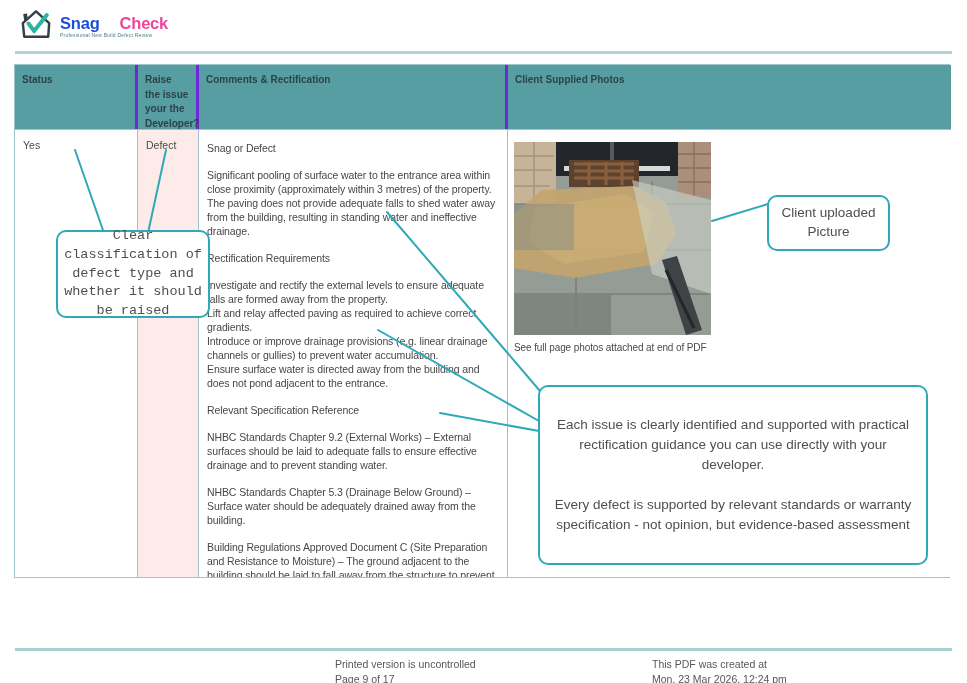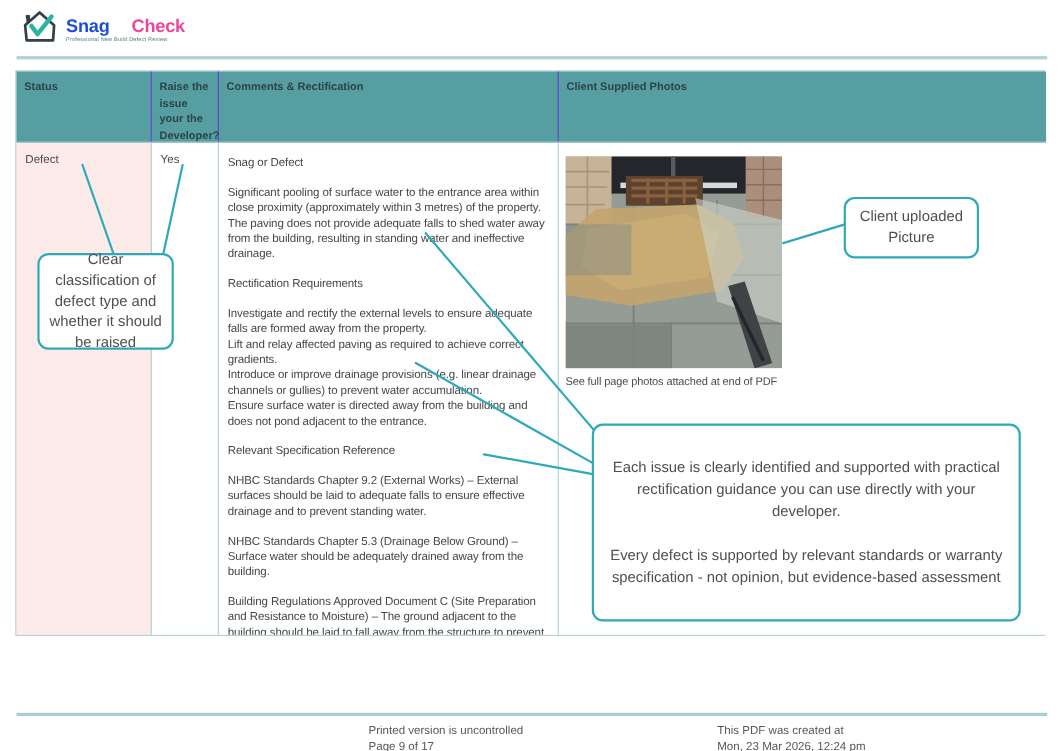--- a/index.html
+++ b/index.html
@@ -17,43 +17,43 @@
 
   
   .divider-top { position:absolute; left:15px; top:51px; width:937px; height:3px; background:#b3d2d5; }
   .divider-footer { position:absolute; left:15px; top:648px; width:937px; height:3px; background:#a7ced1; }
 
   
   .report-table { position:absolute; left:14px; top:64px; width:936px;
     display:grid; grid-template-columns:123px 61px 309px 443px; grid-template-rows:64px 448px;
     border:1px solid #9ec6c9; }
   .th { background:#579ea3; color:#2c4348; font-weight:bold; font-size:10px; line-height:1.45;
-    padding:8px 7px; border-right:1px solid #6d28d9; }
+    padding:8px 7px; border-right:3px solid #6d28d9; }
   .th:nth-child(4) { border-right:none; }
   .td { border-top:1px solid #9ec6c9; border-right:1px solid #9ec6c9; background:#fff; overflow:hidden; position:relative; }
   .td:last-child { border-right:none; }
   .td-status { background:#fcebe9; font-size:10.5px; color:#4a4a4a; padding:9px 8px; }
   .td-raise { font-size:10.5px; color:#4a4a4a; padding:9px 8px; }
   .td-comments { font-size:10.5px; color:#474747; line-height:14px; letter-spacing:-0.1px; padding:11px 4px 8px 8px; }
   .td-comments p { margin:0; }
   .td-comments p.gap { margin-top:13px; }
 
   
   .photo-wrap { position:absolute; left:6px; top:12px; width:197px; }
   .photo-frame { width:197px; height:193px; overflow:hidden; }
   .photo-caption { font-size:10px; color:#4a4a4a; margin-top:7px; letter-spacing:-0.1px; }
 
   
   .overlay { position:absolute; left:0; top:0; width:967px; height:683px; z-index:4; pointer-events:none; }
 
   .callout { position:absolute; z-index:5; background:#fff; border:2px solid #2fa9b8; border-radius:10px;
     color:#4f4f4f; text-align:center; display:flex; flex-direction:column; align-items:center; justify-content:center;
     font-size:13.5px; line-height:1.4; }
-  .callout-classification { left:34px; top:230px; width:124px; height:88px; padding:4px 6px; }
-  .callout-photo { left:767px; top:179px; width:123px; height:56px; padding:4px 6px; }
+  .callout-classification { left:56px; top:230px; width:154px; height:88px; padding:4px 6px;font-family:Liberation Mono, monospace; }
+  .callout-photo { left:767px; top:195px; width:123px; height:56px; padding:4px 6px; }
   .callout-guidance { left:538px; top:385px; width:390px; height:180px; padding:8px 14px; line-height:1.5; }
   .callout-guidance .para2 { margin-top:19px; }
 
   
   .footer-left  { position:absolute; left:335px; top:657px; font-size:10.5px; line-height:15px; color:#575757; }
   .footer-right { position:absolute; left:652px; top:657px; font-size:10.5px; line-height:15px; color:#575757; }
 </style>
 </head>
 <body>
 
@@ -74,22 +74,22 @@
   </div>
 
   <div class="divider-top"></div>
 
   <div class="report-table">
     <div class="th">Status</div>
     <div class="th">Raise the issue your the Developer?</div>
     <div class="th">Comments &amp; Rectification</div>
     <div class="th">Client Supplied Photos</div>
 
+    <div class="td td-raise">Yes</div>
     <div class="td td-status">Defect</div>
-    <div class="td td-raise">Yes</div>
 
     <div class="td td-comments">
       <p>Snag or Defect</p>
       <p class="gap">Significant pooling of surface water to the entrance area within close proximity (approximately within 3 metres) of the property. The paving does not provide adequate falls to shed water away from the building, resulting in standing water and ineffective drainage.</p>
       <p class="gap">Rectification Requirements</p>
       <p class="gap">Investigate and rectify the external levels to ensure adequate falls are formed away from the property.</p>
       <p>Lift and relay affected paving as required to achieve correct gradients.</p>
       <p>Introduce or improve drainage provisions (e.g. linear drainage channels or gullies) to prevent water accumulation.</p>
       <p>Ensure surface water is directed away from the building and does not pond adjacent to the entrance.</p>
       <p class="gap">Relevant Specification Reference</p>

